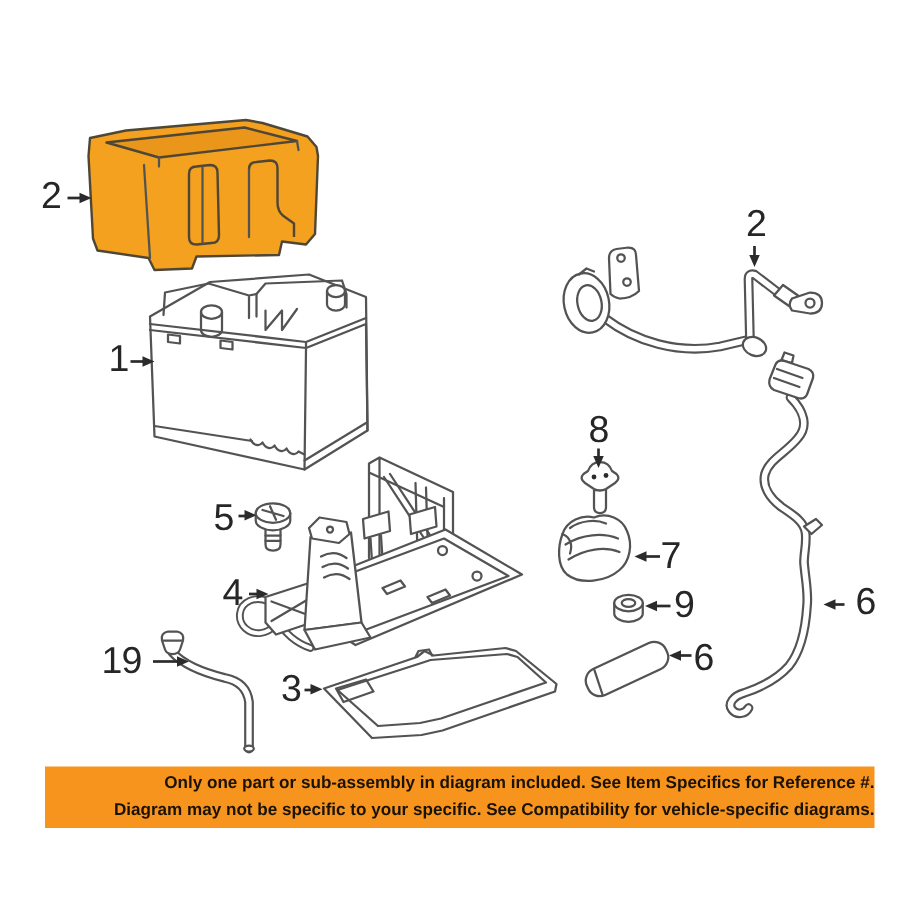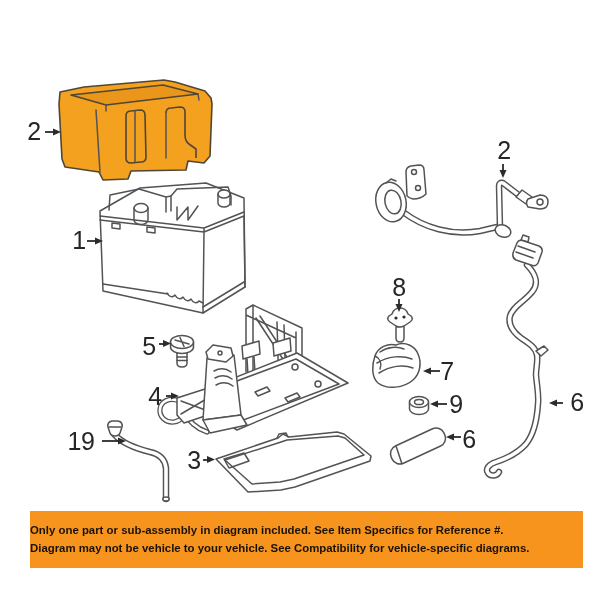--- a/index.html
+++ b/index.html
@@ -2,23 +2,23 @@
 <html><head>
 <meta charset="utf-8">
 <style>
   html,body{margin:0;padding:0;background:#fff;}
   .stage{position:relative;width:612px;height:612px;background:#ffffff;overflow:hidden;
          font-family:"Liberation Sans",sans-serif;}
   svg{position:absolute;left:0;top:0;}
   .callout{position:absolute;transform:translate(-50%,-50%);
            font:400 25px "Liberation Sans",sans-serif;color:#262626;
            letter-spacing:-0.5px;user-select:none;}
-  .banner{position:absolute;left:30px;top:511px;width:553px;height:57px;
+  .banner{position:absolute;left:30px;top:511px;width:553px;height:41px;
           background:#F7941E;display:flex;flex-direction:column;
-          justify-content:center;text-align:left;}
+          justify-content:center;text-align:right;}
   .banner-line{font:700 11.4px/1.5 "Liberation Sans",sans-serif;color:#1b1206;}
   .ln{fill:none;stroke:#535353;stroke-width:1.5;stroke-linejoin:round;stroke-linecap:round;}
   .wh{fill:#ffffff;stroke:#535353;stroke-width:1.5;stroke-linejoin:round;}
   .tube-o{fill:none;stroke:#535353;stroke-width:6.5;stroke-linecap:round;stroke-linejoin:round;}
   .tube-i{fill:none;stroke:#ffffff;stroke-width:3.6;stroke-linecap:round;stroke-linejoin:round;}
   .rod-o{fill:none;stroke:#535353;stroke-width:5.2;stroke-linecap:round;stroke-linejoin:round;}
   .rod-i{fill:none;stroke:#ffffff;stroke-width:2.6;stroke-linecap:round;stroke-linejoin:round;}
   .arrow-line{stroke:#2b2b2b;stroke-width:1.8;}
   .arrow-head{fill:#2b2b2b;stroke:none;}
 </style>
@@ -214,16 +214,16 @@
 <div class="callout" style="left:469px;top:439px">6</div>
 <div class="callout" style="left:447px;top:371px">7</div>
 <div class="callout" style="left:399px;top:287px">8</div>
 <div class="callout" style="left:456px;top:404px">9</div>
 <div class="callout" style="left:81px;top:441px">19</div>
 <div class="callout" style="left:504px;top:150px">2</div>
 <div class="callout" style="left:577px;top:402px">6</div>
 
 <div class="banner">
   <div class="banner-line">Only one part or sub-assembly in diagram included. See Item Specifics for Reference #.</div>
-  <div class="banner-line">Diagram may not be vehicle to your vehicle. See Compatibility for vehicle-specific diagrams.</div>
+  <div class="banner-line">Diagram may not be specific to your specific. See Compatibility for vehicle-specific diagrams.</div>
 </div>
 
 </div>
 
 </body></html>

